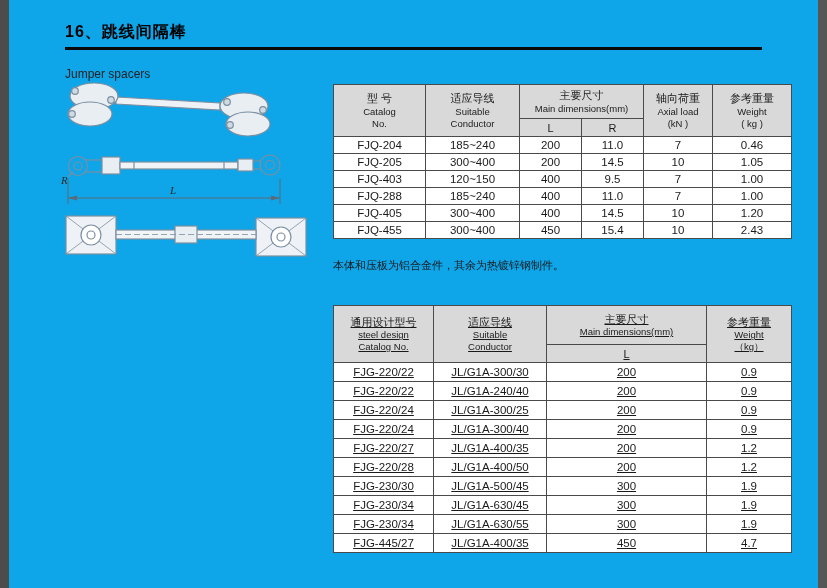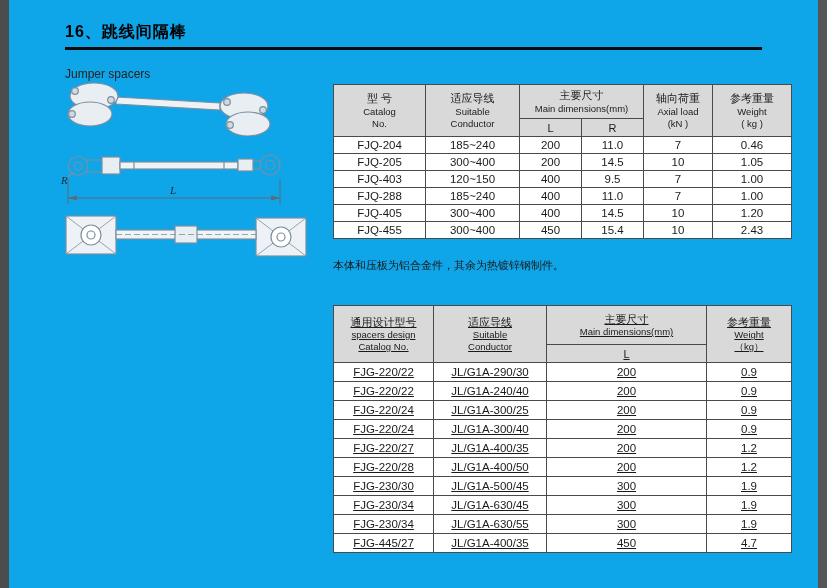--- a/index.html
+++ b/index.html
@@ -224,21 +224,21 @@
     <colgroup>
       <col style="width:100px">
         <col style="width:113px">
         <col style="width:160px">
         <col style="width:85px">
     </colgroup>
     <thead>
       <tr class="hrow1">
         <th rowspan="2">
           <div class="cn">通用设计型号</div>
-          <div class="en">spacers design</div>
+          <div class="en">steel design</div>
           <div class="en">Catalog No.</div>
         </th>
         <th rowspan="2">
           <div class="cn">适应导线</div>
           <div class="en">Suitable</div>
           <div class="en">Conductor</div>
         </th>
         <th>
           <div class="cn">主要尺寸</div>
           <div class="en">Main dimensions(mm)</div>
@@ -249,21 +249,21 @@
           <div class="en">（kg）</div>
         </th>
       </tr>
       <tr class="hrow2">
         <th>L</th>
       </tr>
     </thead>
     <tbody>
         <tr>
           <td>FJG-220/22</td>
-          <td>JL/G1A-290/30</td>
+          <td>JL/G1A-300/30</td>
           <td>200</td>
           <td>0.9</td>
         </tr>
         <tr>
           <td>FJG-220/22</td>
           <td>JL/G1A-240/40</td>
           <td>200</td>
           <td>0.9</td>
         </tr>
         <tr>

